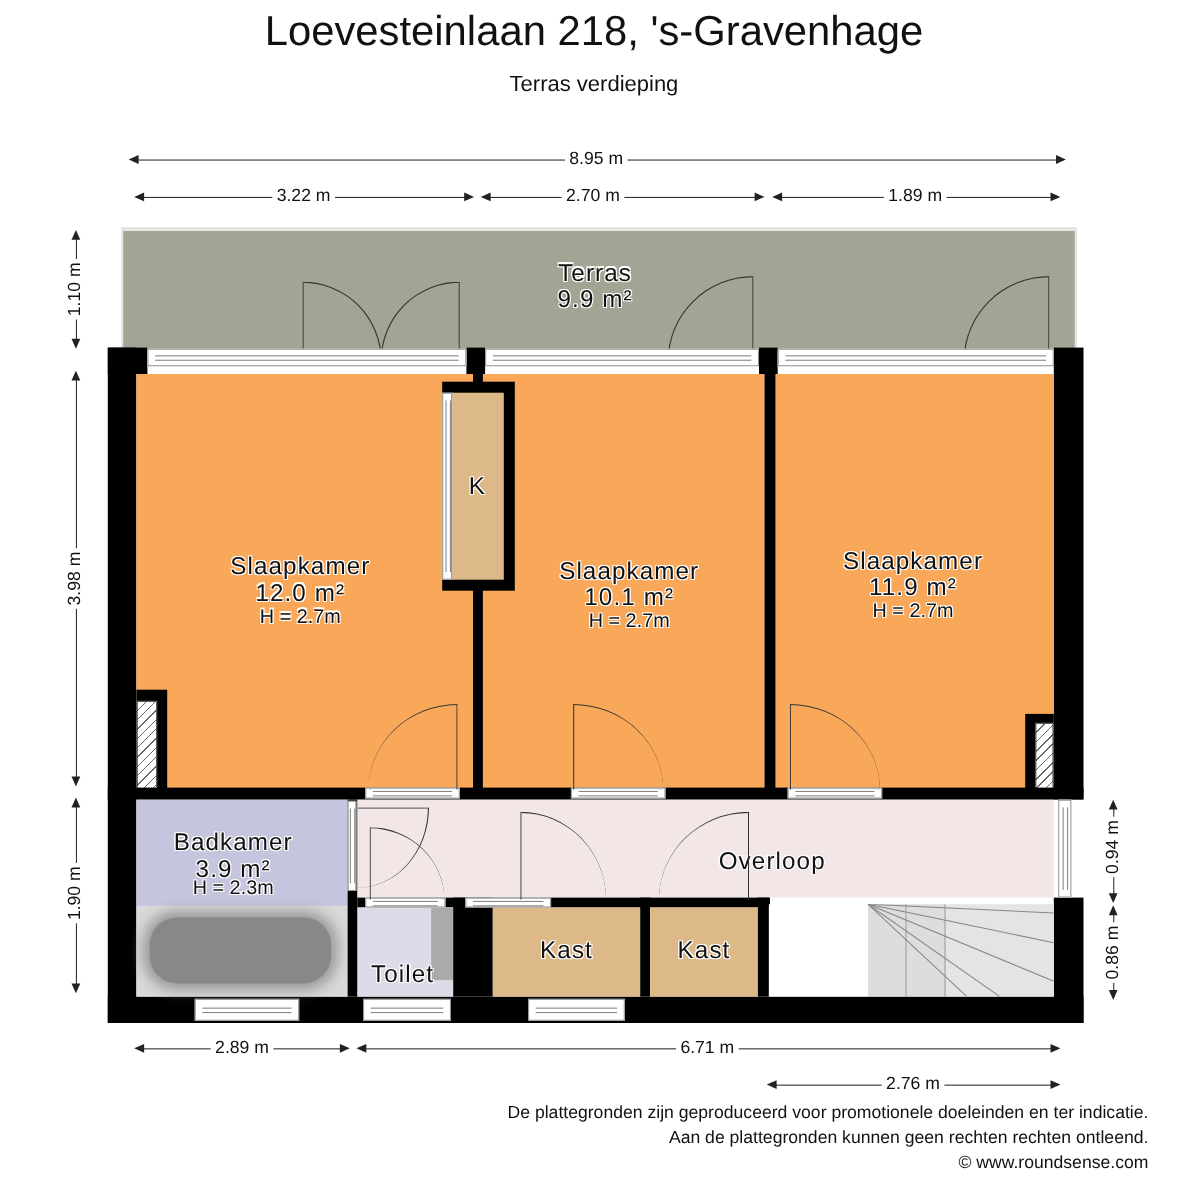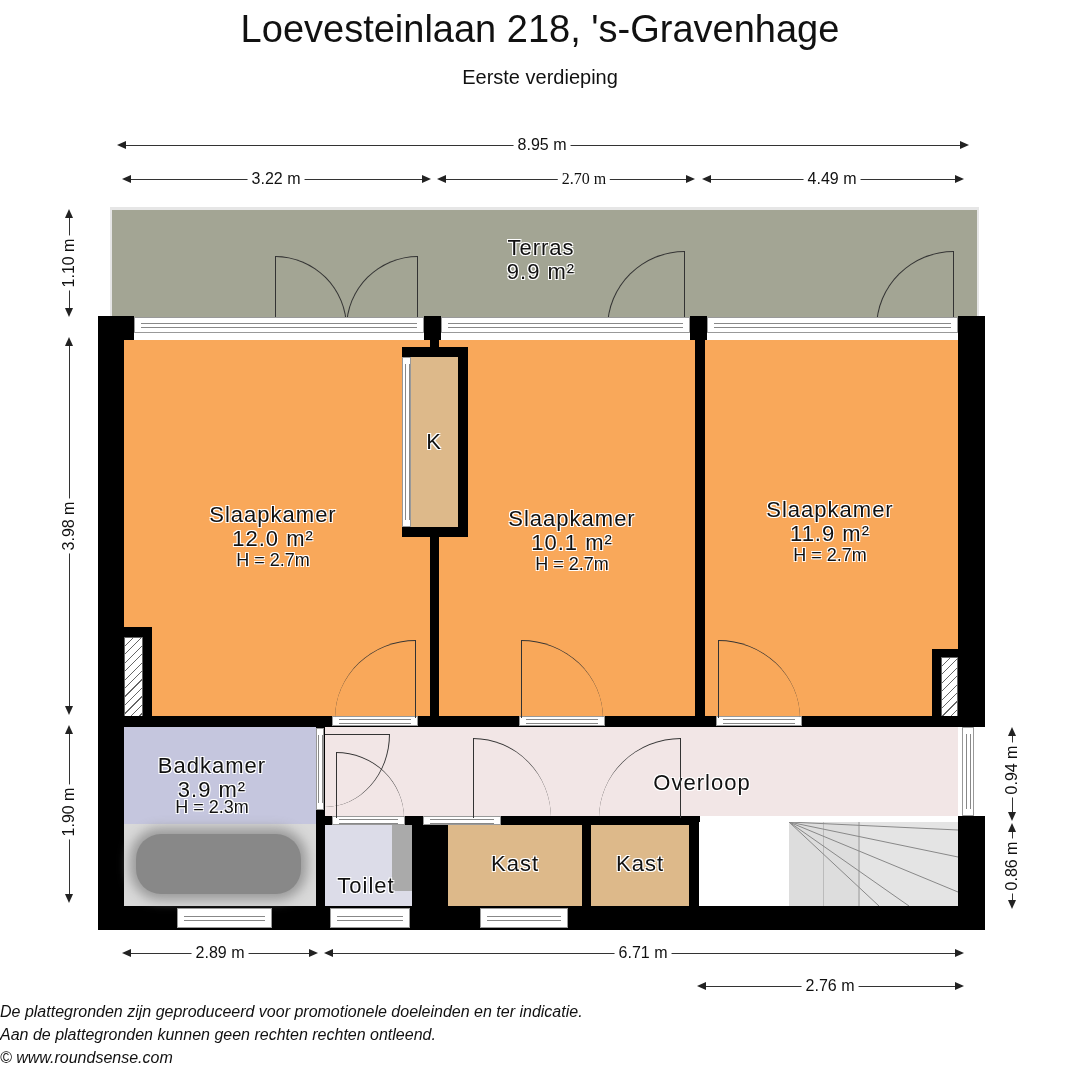--- a/index.html
+++ b/index.html
@@ -19,52 +19,52 @@
   .label { position:absolute; text-align:center; transform:translateX(-50%); line-height:1.1; color:#111;
            text-shadow: -1px -1px 0 #fff, 1px -1px 0 #fff, -1px 1px 0 #fff, 1px 1px 0 #fff; white-space:nowrap; }
   .rname { font-size:22px; letter-spacing:1px;text-align:center; }
   .rarea { font-size:22px; letter-spacing:1px; }
   .rh { font-size:18px; }
   .window { position:absolute; background:#fff; border:1px solid #999; box-sizing:border-box; }
   .window::after { content:""; position:absolute; left:6px; right:6px; top:50%; height:3px; margin-top:-2px; border-top:1px solid #888; border-bottom:1px solid #888; }
   .vwindow { position:absolute; background:#fff; border:1px solid #999; box-sizing:border-box; }
   .vwindow::after { content:""; position:absolute; top:6px; bottom:6px; left:50%; width:3px; margin-left:-2px; border-left:1px solid #888; border-right:1px solid #888; }
   .door { position:absolute; border:1px solid #333; box-sizing:border-box; }
-  .footer { position:absolute; left:0; width:1044px; text-align:left; font-style:italic; font-size:16px; }
+  .footer { position:absolute; left:0; width:1044px; text-align:right; font-size:16px; }
   .hatch { position:absolute; background:repeating-linear-gradient(135deg,#fff 0 5px,#666 5px 6px); border:1px solid #666; box-sizing:border-box; }
 </style>
 </head>
 <body>
 
 <div class="title">Loevesteinlaan 218, 's-Gravenhage</div>
-<div class="subtitle">Eerste verdieping</div>
+<div class="subtitle">Terras verdieping</div>
 
 <div>
   <div class="dim" style="left:120px; width:845px; top:145px;"></div>
   <div class="arrow-l" style="left:117px; top:145px;"></div>
   <div class="arrow-r" style="left:960px; top:145px;"></div>
   <div class="dim-label" style="left:542px; top:145px;">8.95 m</div>
 </div>
 <div>
   <div class="dim" style="left:125px; width:303px; top:179px;"></div>
   <div class="arrow-l" style="left:122px; top:179px;"></div>
   <div class="arrow-r" style="left:422px; top:179px;"></div>
   <div class="dim-label" style="left:276px; top:179px;">3.22 m</div>
 </div>
 <div>
   <div class="dim" style="left:440px; width:253px; top:179px;"></div>
   <div class="arrow-l" style="left:437px; top:179px;"></div>
   <div class="arrow-r" style="left:686px; top:179px;"></div>
-  <div class="dim-label" style="left:584px; top:179px;font-family:Liberation Serif, serif;">2.70 m</div>
+  <div class="dim-label" style="left:539px; top:179px;">2.70 m</div>
 </div>
 <div>
   <div class="dim" style="left:705px; width:257px; top:179px;"></div>
   <div class="arrow-l" style="left:702px; top:179px;"></div>
   <div class="arrow-r" style="left:955px; top:179px;"></div>
-  <div class="dim-label" style="left:832px; top:179px;">4.49 m</div>
+  <div class="dim-label" style="left:832px; top:179px;">1.89 m</div>
 </div>
 
 <div>
   <div class="vdim" style="left:69px; top:212px; height:102px;"></div>
   <div class="arrow-u" style="left:69px; top:209px;"></div>
   <div class="arrow-d" style="left:69px; top:308px;"></div>
   <div class="vdim-label" style="left:69px; top:263px;">1.10 m</div>
 </div>
 <div>
   <div class="vdim" style="left:69px; top:340px; height:372px;"></div>

